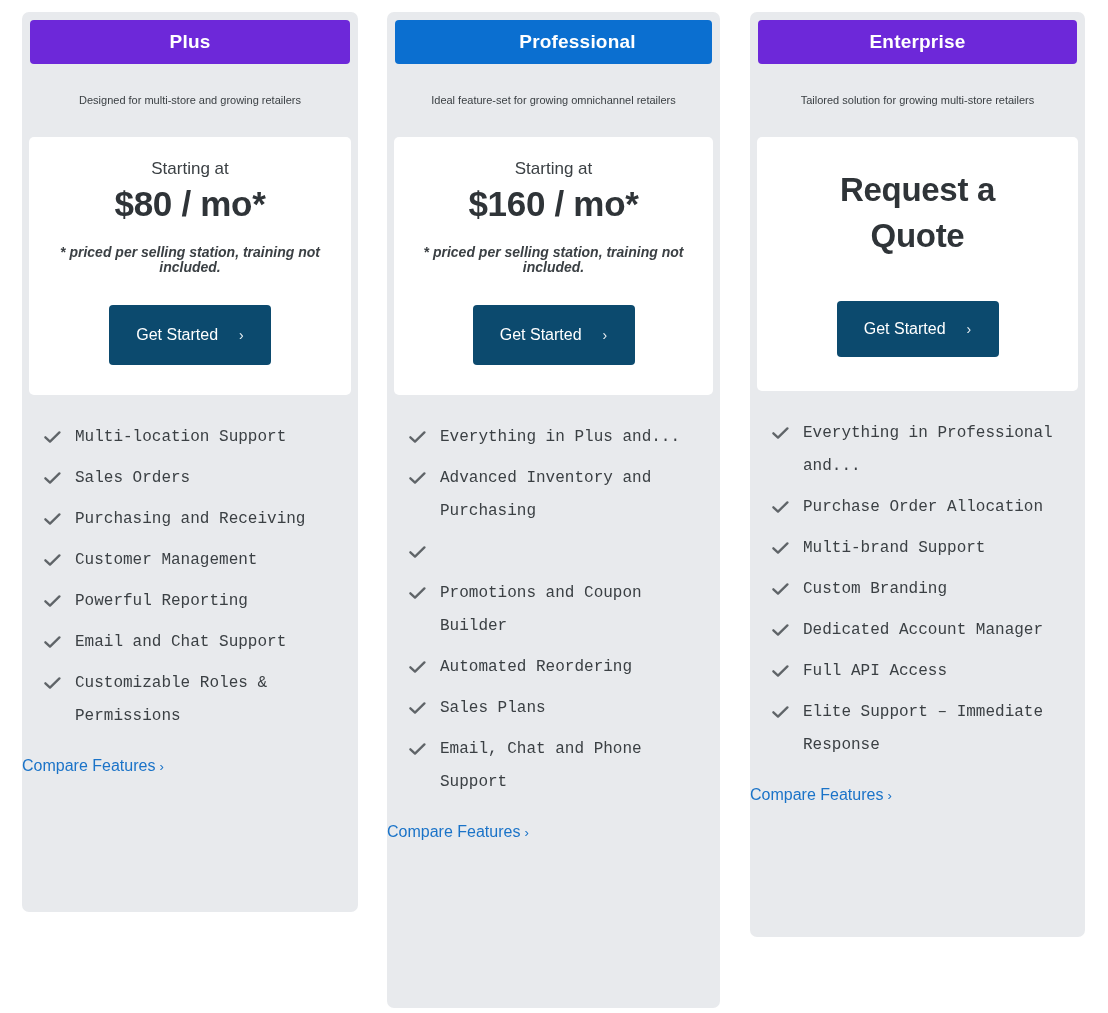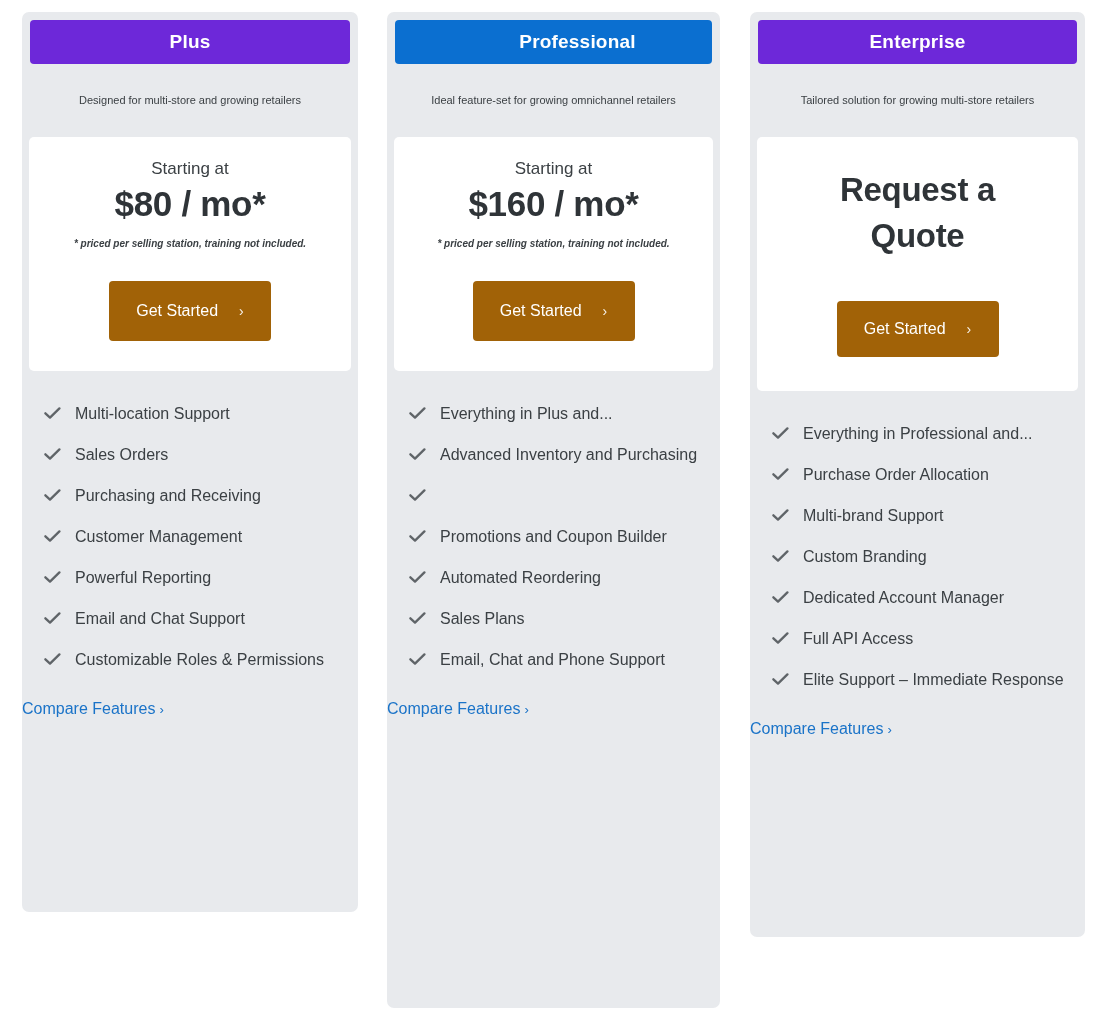--- a/index.html
+++ b/index.html
@@ -74,43 +74,43 @@
 
   .price-amount {
     font-size: 35px;
     font-weight: bold;
     color: #2f3438;
     letter-spacing: -0.3px;
     line-height: 46px;
   }
 
   .price-note {
-    font-size: 10px;
+    font-size: 14px;
     font-style: italic;
     font-weight: bold;
     color: #3b4044;
     line-height: 15px;
-    margin-top: 9px;
+    margin-top: 18px;
   }
 
   .quote-title {
     font-size: 33px;
     font-weight: bold;
     color: #2f3438;
     line-height: 46px;
     letter-spacing: -0.3px;
     padding: 4px 30px 0 30px;
   }
 
   .cta-button {
     display: inline-flex;
     align-items: center;
     justify-content: center;
     gap: 21px;
-    background: #a16207;
+    background: #0c4a6e;
     color: #ffffff;
     border: none;
     border-radius: 4px;
     font-family: "Liberation Sans", sans-serif;
     font-size: 16px;
     cursor: pointer;
     margin-top: 30px;
     padding: 0;
     width: 162px;
     height: 60px;
@@ -131,20 +131,21 @@
     padding: 0 18px 0 22px;
   }
   .feature-item {
     display: flex;
     align-items: flex-start;
     gap: 14px;
     font-size: 16px;
     line-height: 33px;
     color: #3b4044;
     margin-bottom: 8px;
+    font-family: Liberation Mono, monospace;
   }
   .feature-item .check {
     flex: 0 0 auto;
     width: 17px;
     height: 33px;
     display: flex;
     align-items: center;
     justify-content: center;
     color: #5f6468;
   }

